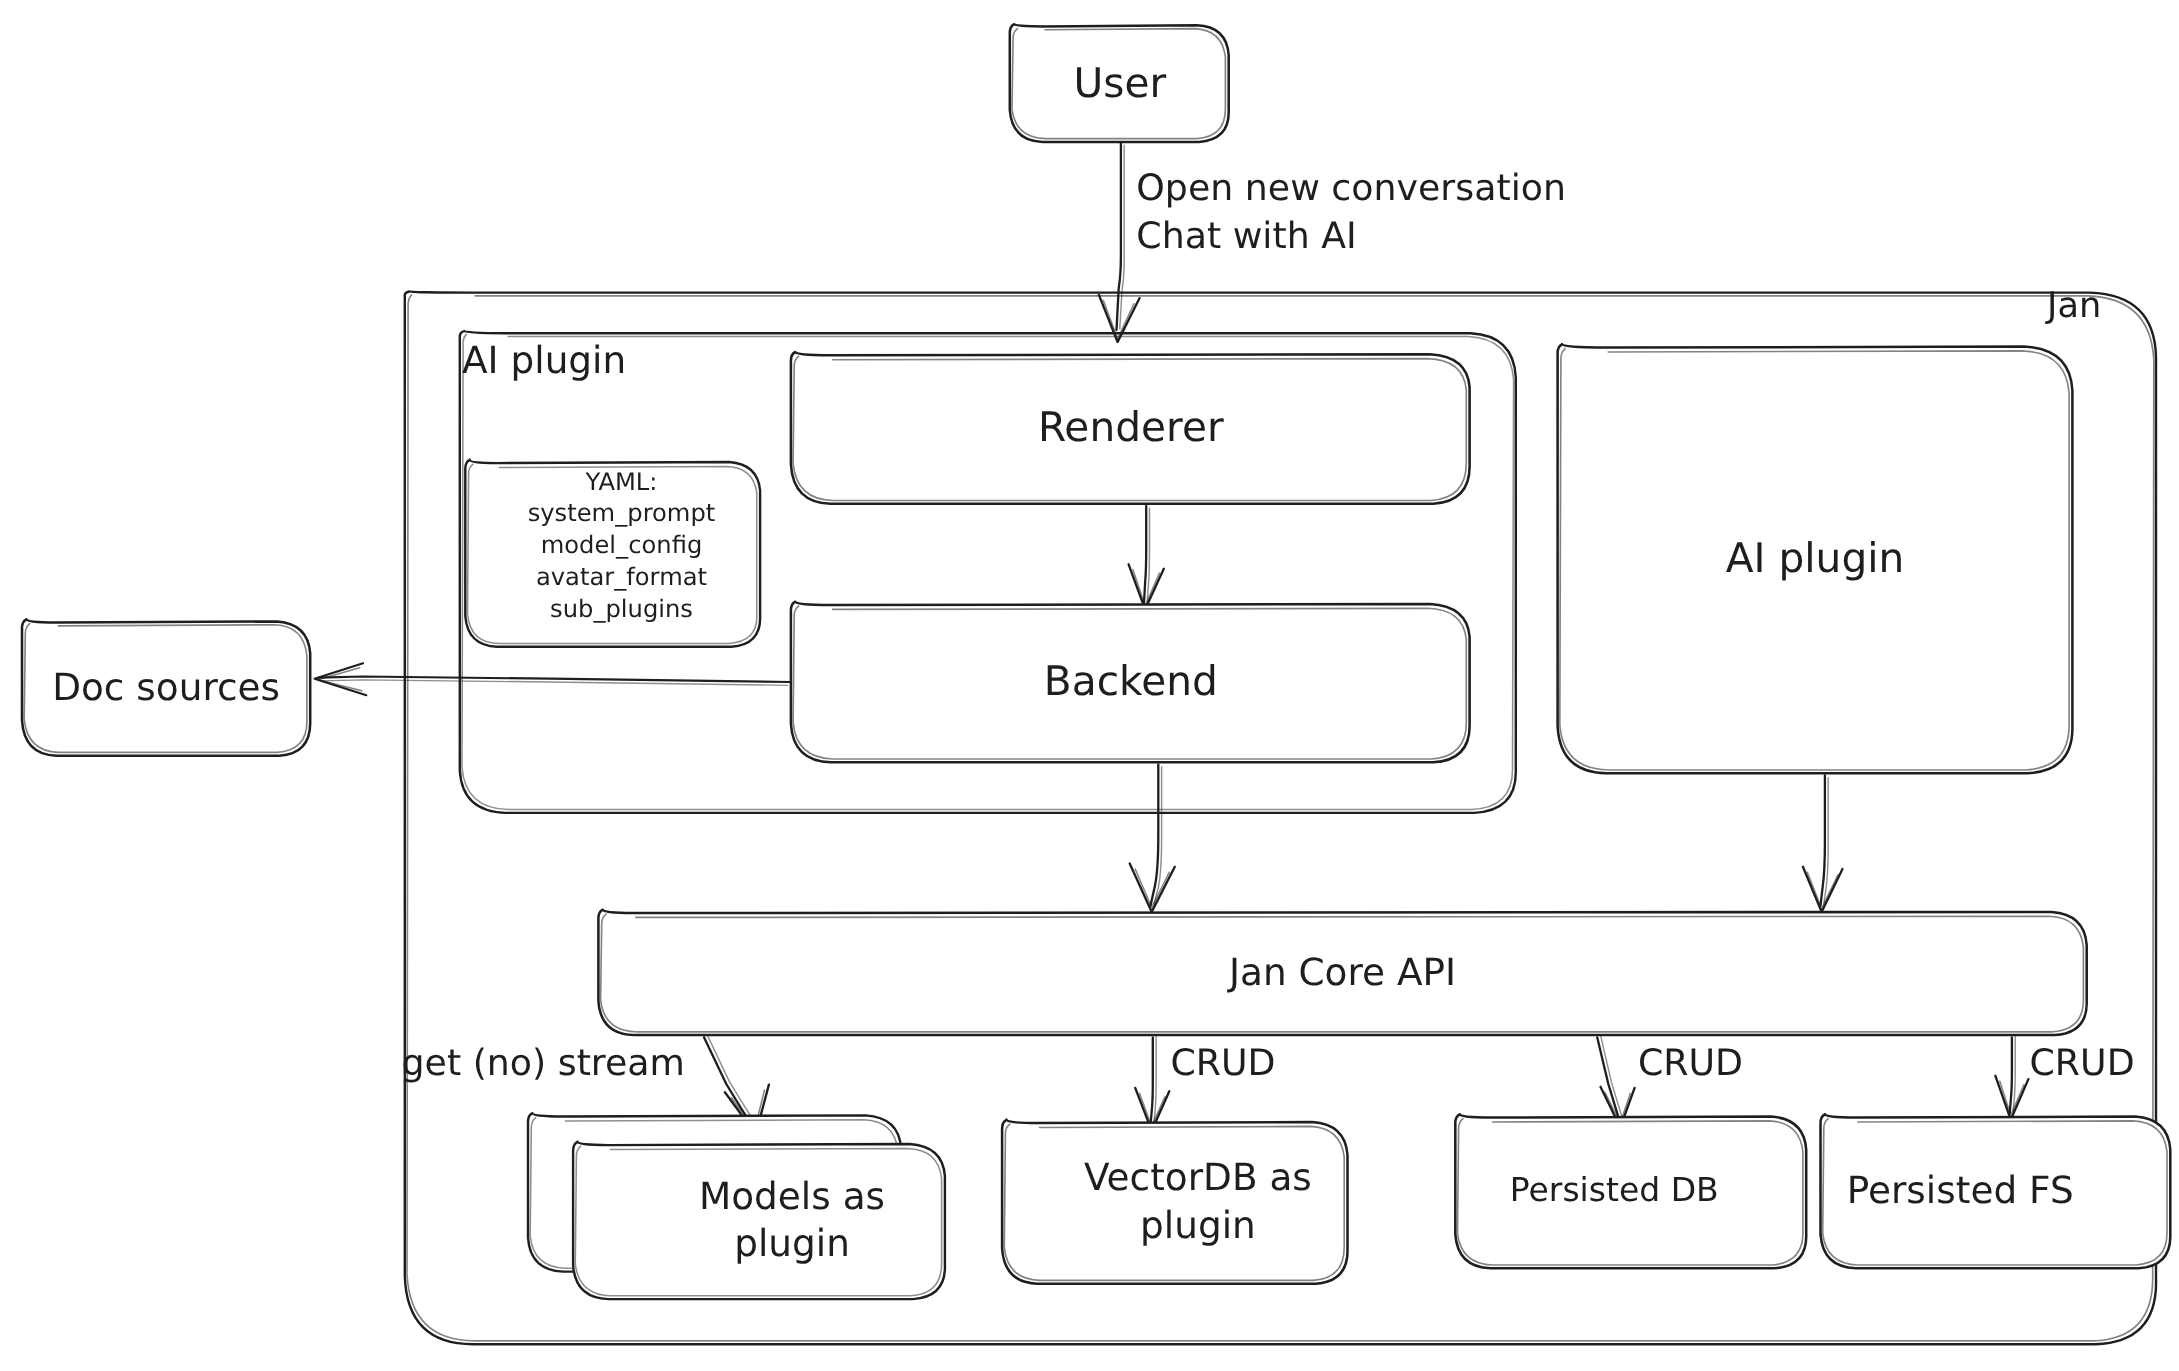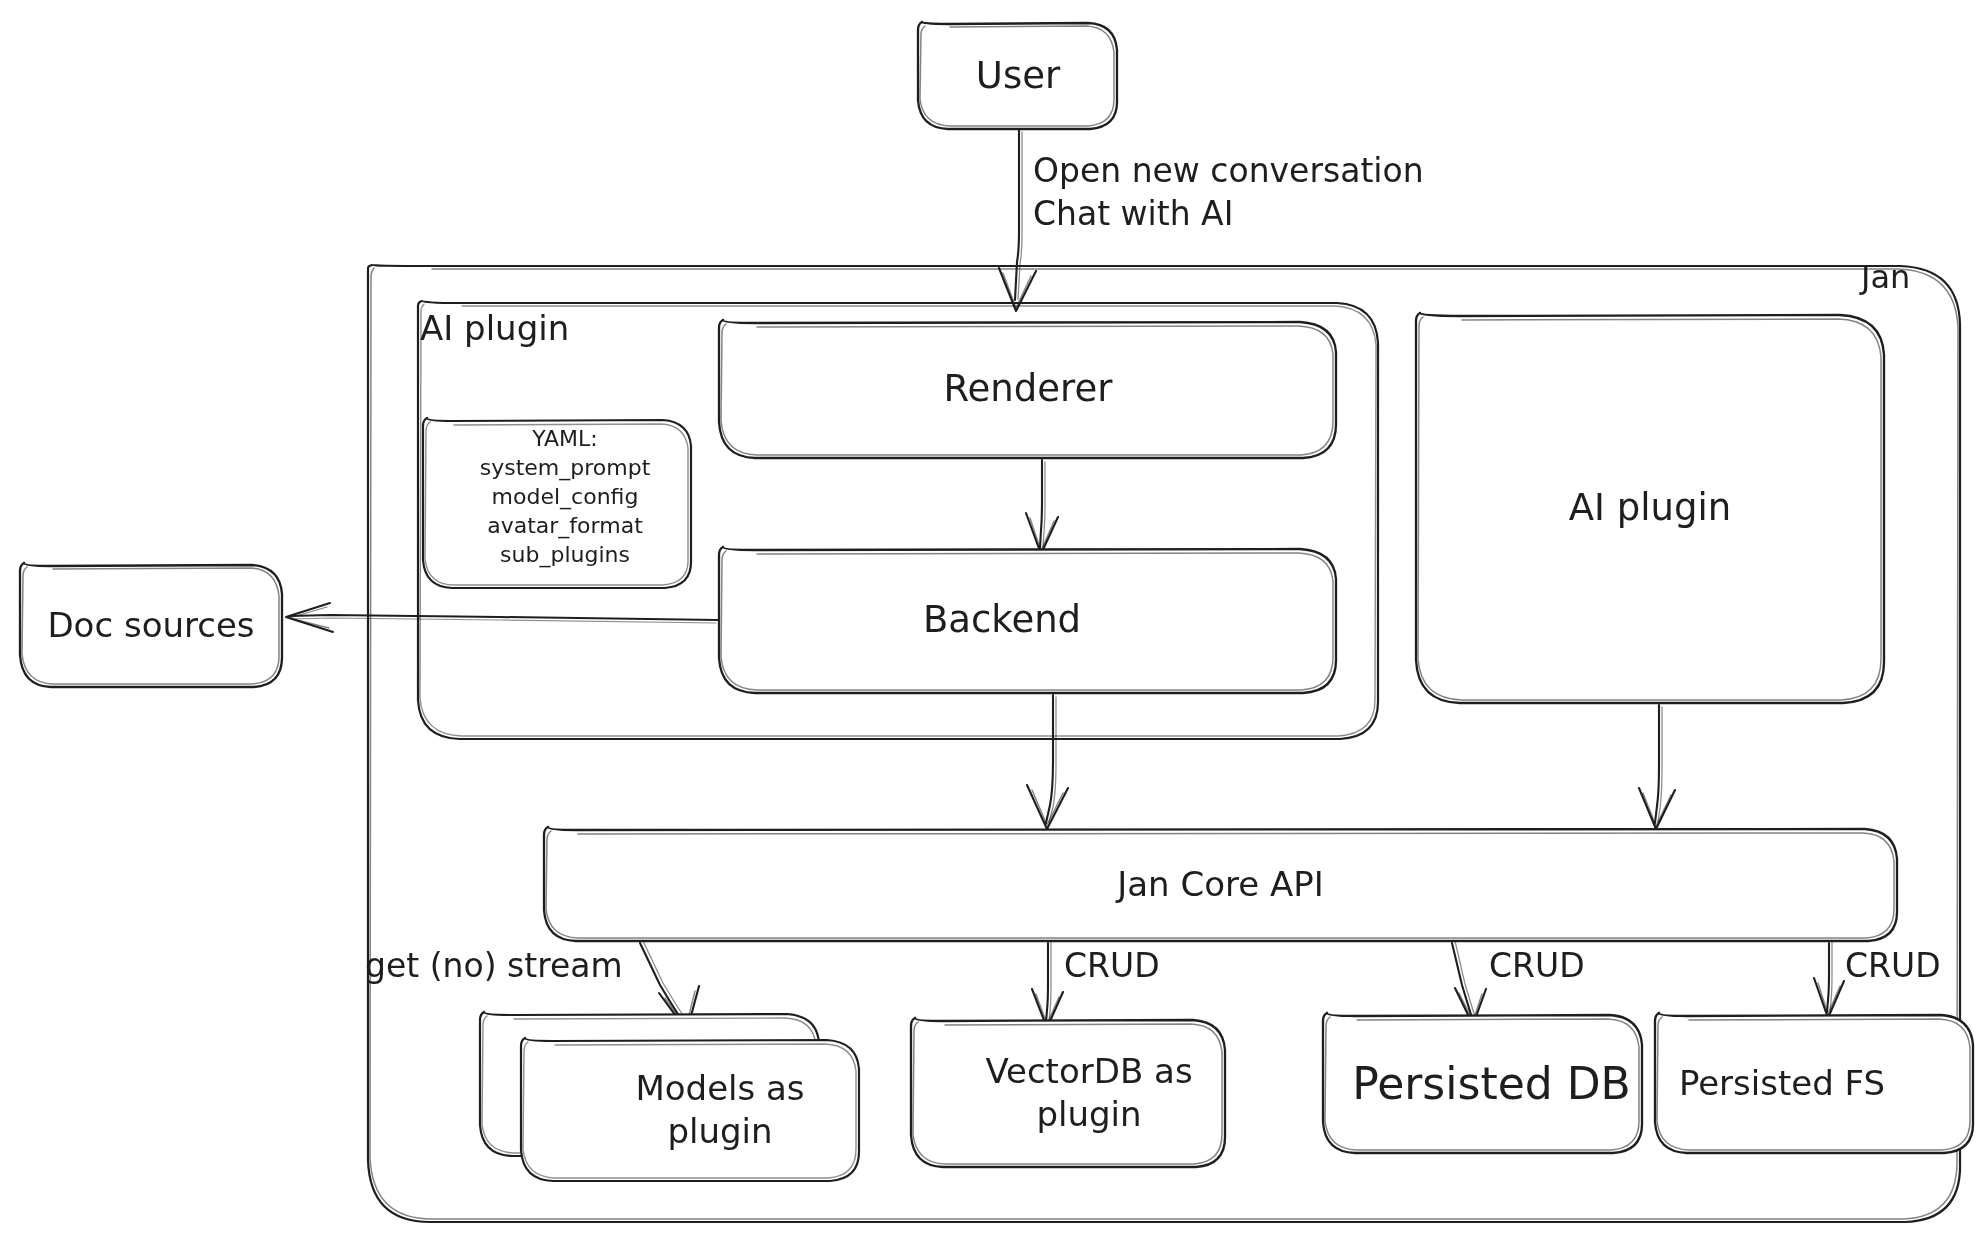--- a/index.html
+++ b/index.html
@@ -245,21 +245,21 @@
 
 <div class="edge-label" style="left:1033px; top:150px; font-size:33px;">Open new conversation
 Chat with AI</div>
 
 <div class="group-label" style="left:1861px; top:258px; font-size:32px;">Jan</div>
 
 <div class="group-label" style="left:420px; top:308px; font-size:34px;">AI plugin</div>
 
 <div class="node-label" style="left:719px; top:320px; width:618px; height:138px; font-size:37px;">Renderer</div>
 
-<div class="node-label" style="left:693px; top:547px; width:618px; height:146px; font-size:37px;">Backend</div>
+<div class="node-label" style="left:719px; top:547px; width:618px; height:146px; font-size:37px;">Backend</div>
 
 <div class="yaml-label" style="left:445px; top:424px; width:240px; font-size:22px;">YAML:
 system_prompt
 model_config
 avatar_format
 sub_plugins</div>
 
 <div class="node-label" style="left:20px; top:563px; width:262px; height:124px; font-size:34px;">Doc sources</div>
 
 <div class="node-label" style="left:1416px; top:313px; width:468px; height:390px; font-size:37px;">AI plugin</div>
@@ -271,21 +271,21 @@
 <div class="edge-label" style="left:1064px; top:945px; font-size:33px;">CRUD</div>
 <div class="edge-label" style="left:1489px; top:945px; font-size:33px;">CRUD</div>
 <div class="edge-label" style="left:1845px; top:945px; font-size:33px;">CRUD</div>
 
 <div class="node-label" style="left:521px; top:1038px; width:398px; height:143px; font-size:34px;">Models as
 plugin</div>
 
 <div class="node-label" style="left:947px; top:1018px; width:284px; height:149px; font-size:34px;">VectorDB as
 plugin</div>
 
-<div class="node-label" style="left:1323px; top:1013px; width:289px; height:140px; font-size:44px;padding-left:24px;">Persisted DB</div>
+<div class="node-label" style="left:1323px; top:1013px; width:289px; height:140px; font-size:30px;">Persisted DB</div>
 
 <div class="node-label" style="left:1655px; top:1013px; width:254px; height:140px; font-size:34px;">Persisted FS</div>
 
 <div class="hit" style="left:918px; top:22px; width:200px; height:108px;"></div>
 <div class="hit" style="left:719px; top:320px; width:618px; height:138px;"></div>
 <div class="hit" style="left:719px; top:547px; width:618px; height:146px;"></div>
 <div class="hit" style="left:423px; top:418px; width:268px; height:170px;"></div>
 <div class="hit" style="left:20px; top:563px; width:262px; height:124px;"></div>
 <div class="hit" style="left:1416px; top:313px; width:468px; height:390px;"></div>
 <div class="hit" style="left:544px; top:827px; width:1353px; height:114px;"></div>

